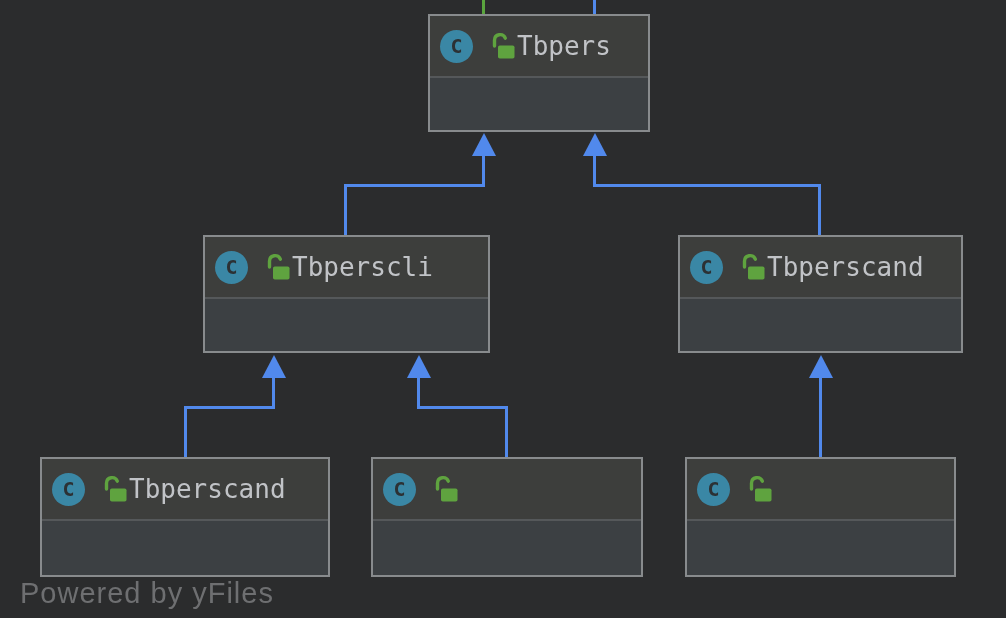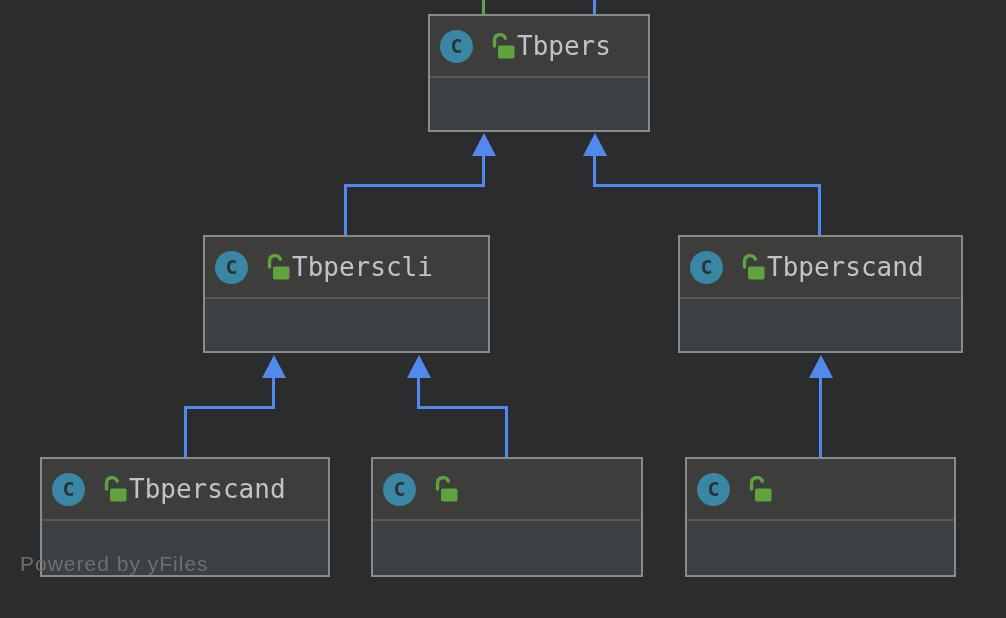--- a/index.html
+++ b/index.html
@@ -79,24 +79,24 @@
     height: 0;
     border-left: 12px solid transparent;
     border-right: 12px solid transparent;
     border-bottom: 23px solid var(--edge-blue, #5189ec);
   }
 
   
   .watermark {
     position: absolute;
     left: 20px;
-    top: 552px;
+    top: 577px;
     z-index: 10;
     font-family: "Liberation Sans", sans-serif;
-    font-size: 21px;
+    font-size: 29px;
     letter-spacing: 1px;
     color: var(--watermark-text, #6e6f71);
   }
 </style>
 </head>
 <body>
 
 <div class="canvas">
 
   <div>

